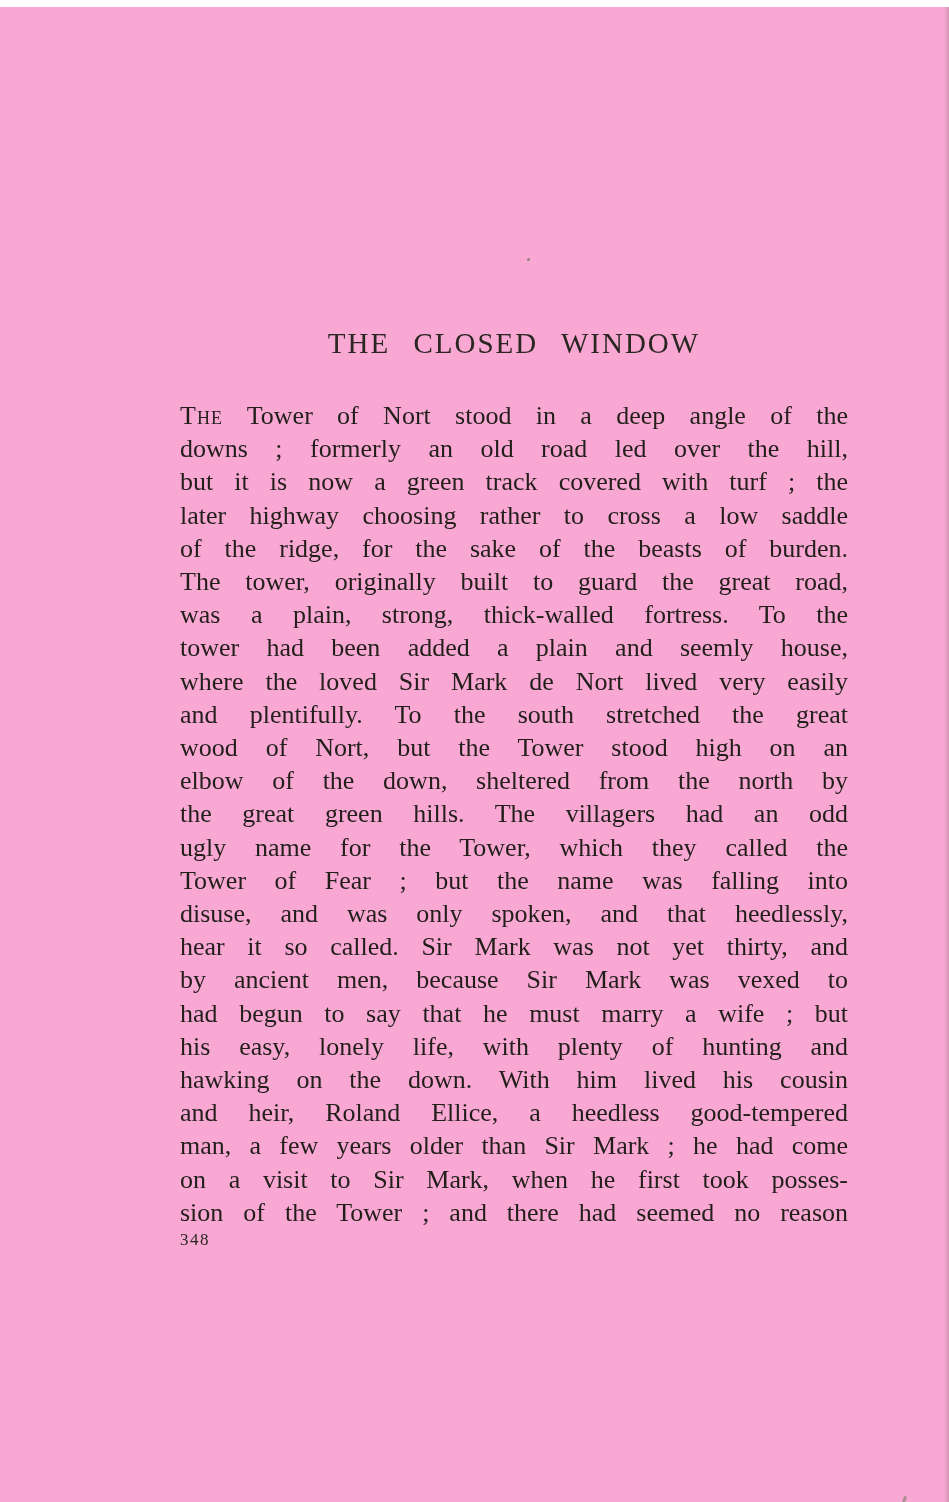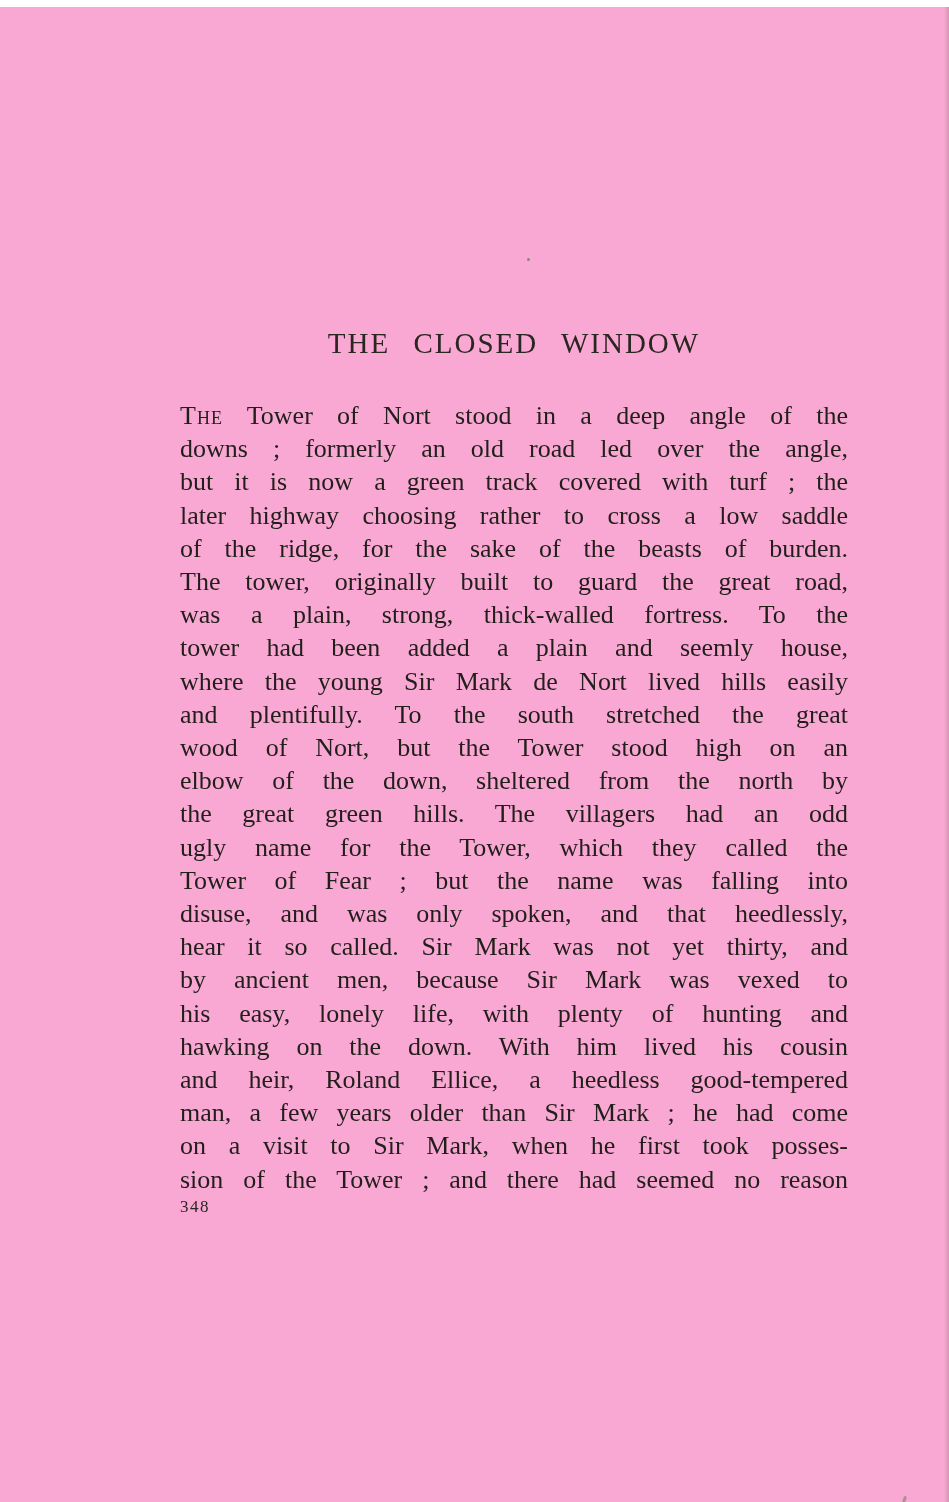--- a/index.html
+++ b/index.html
@@ -74,37 +74,38 @@
 
     <div class="title">THE CLOSED WINDOW</div>
 
     <div class="body-text">
 
       <div class="line">
         <span class="lead">The</span><span> Tower of Nort stood in a deep angle of the</span>
       </div>
 
       <div>
-          <div class="line">downs ; formerly an old road led over the angle,</div>
+          <div class="line">downs ; formerly an old road led over the hill,</div>
           <div class="line">but it is now a green track covered with turf ; the</div>
           <div class="line">later highway choosing rather to cross a low saddle</div>
           <div class="line">of the ridge, for the sake of the beasts of burden.</div>
           <div class="line">The tower, originally built to guard the great road,</div>
           <div class="line">was a plain, strong, thick-walled fortress. To the</div>
           <div class="line">tower had been added a plain and seemly house,</div>
-          <div class="line">where the young Sir Mark de Nort lived hills easily</div>
+          <div class="line">where the loved Sir Mark de Nort lived very easily</div>
           <div class="line">and plentifully. To the south stretched the great</div>
           <div class="line">wood of Nort, but the Tower stood high on an</div>
           <div class="line">elbow of the down, sheltered from the north by</div>
           <div class="line">the great green hills. The villagers had an odd</div>
           <div class="line">ugly name for the Tower, which they called the</div>
           <div class="line">Tower of Fear ; but the name was falling into</div>
           <div class="line">disuse, and was only spoken, and that heedlessly,</div>
           <div class="line">hear it so called. Sir Mark was not yet thirty, and</div>
           <div class="line">by ancient men, because Sir Mark was vexed to</div>
+          <div class="line">had begun to say that he must marry a wife ; but</div>
           <div class="line">his easy, lonely life, with plenty of hunting and</div>
           <div class="line">hawking on the down. With him lived his cousin</div>
           <div class="line">and heir, Roland Ellice, a heedless good-tempered</div>
           <div class="line">man, a few years older than Sir Mark ; he had come</div>
           <div class="line">on a visit to Sir Mark, when he first took posses-</div>
           <div class="line">sion of the Tower ; and there had seemed no reason</div>
         </div>
 
     </div>
 

